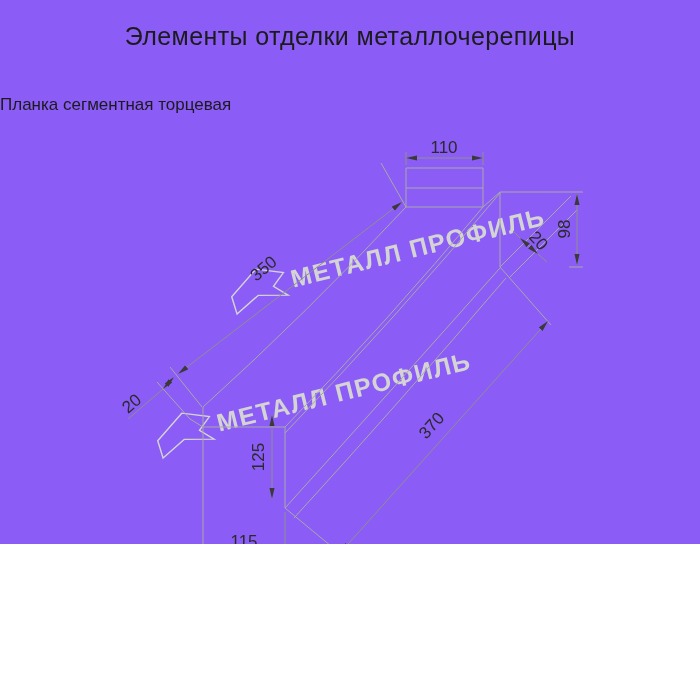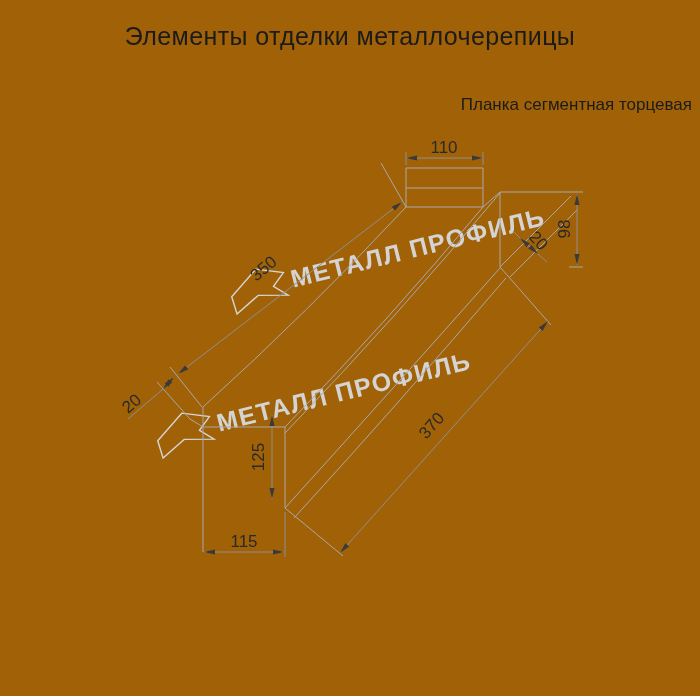--- a/index.html
+++ b/index.html
@@ -1,25 +1,25 @@
 <!DOCTYPE html>
 <html><head>
 <meta charset="utf-8">
 <style>
   html,body{margin:0;padding:0;background:#ffffff;}
   .canvas{
-    position:relative;width:700px;height:696px;background:#a16207;overflow:hidden;
+    position:relative;width:700px;height:544px;background:#8b5cf6;overflow:hidden;
     font-family:"Liberation Sans",sans-serif;color:#1c1c1c;
   }
   .title{
     position:absolute;top:22px;left:0;width:700px;text-align:center;
     font-size:25px;font-weight:400;letter-spacing:.4px;color:#1b1b1b;
   }
   .subtitle{
-    position:absolute;top:95px;left:0;width:692px;text-align:right;
+    position:absolute;top:95px;left:0;width:692px;text-align:left;
     font-size:17px;line-height:20px;color:#1b1b1b;
   }
   .footer{
     position:absolute;left:15px;top:645px;font-size:13px;line-height:20px;color:#222;
   }
   svg{position:absolute;left:0;top:0;}
   .shape{stroke:#a8a8a8;stroke-width:1;fill:none;}
   .dim{stroke:#8f8f8f;stroke-width:1;fill:none;}
   .dimtext{font-family:"Liberation Sans",sans-serif;font-size:17px;fill:#2a2a2a;}
   .wm-text{font-family:"Liberation Sans",sans-serif;font-size:25px;font-weight:bold;

